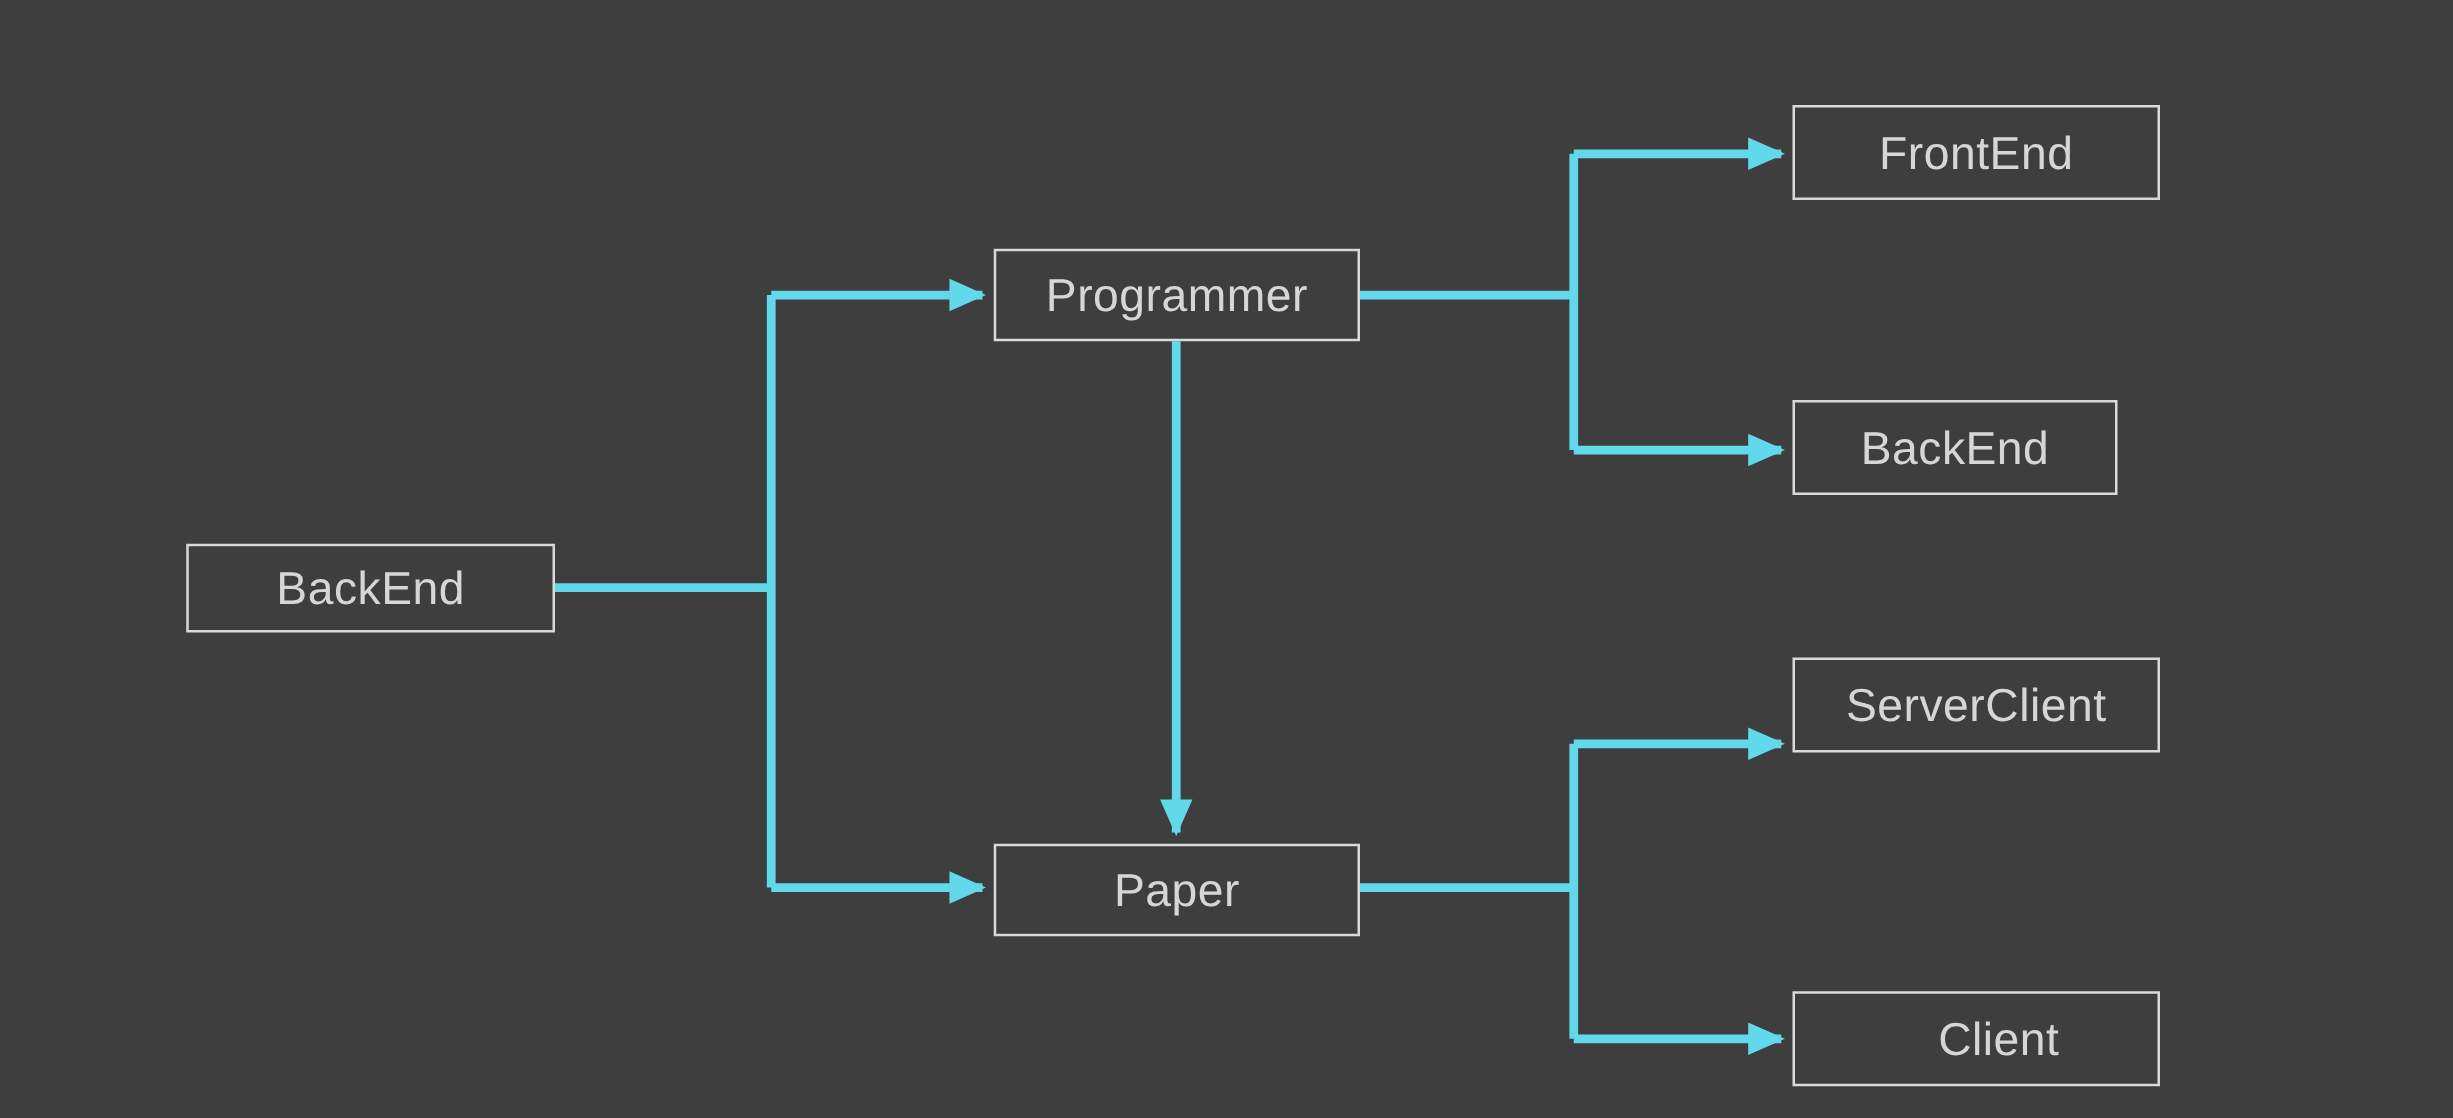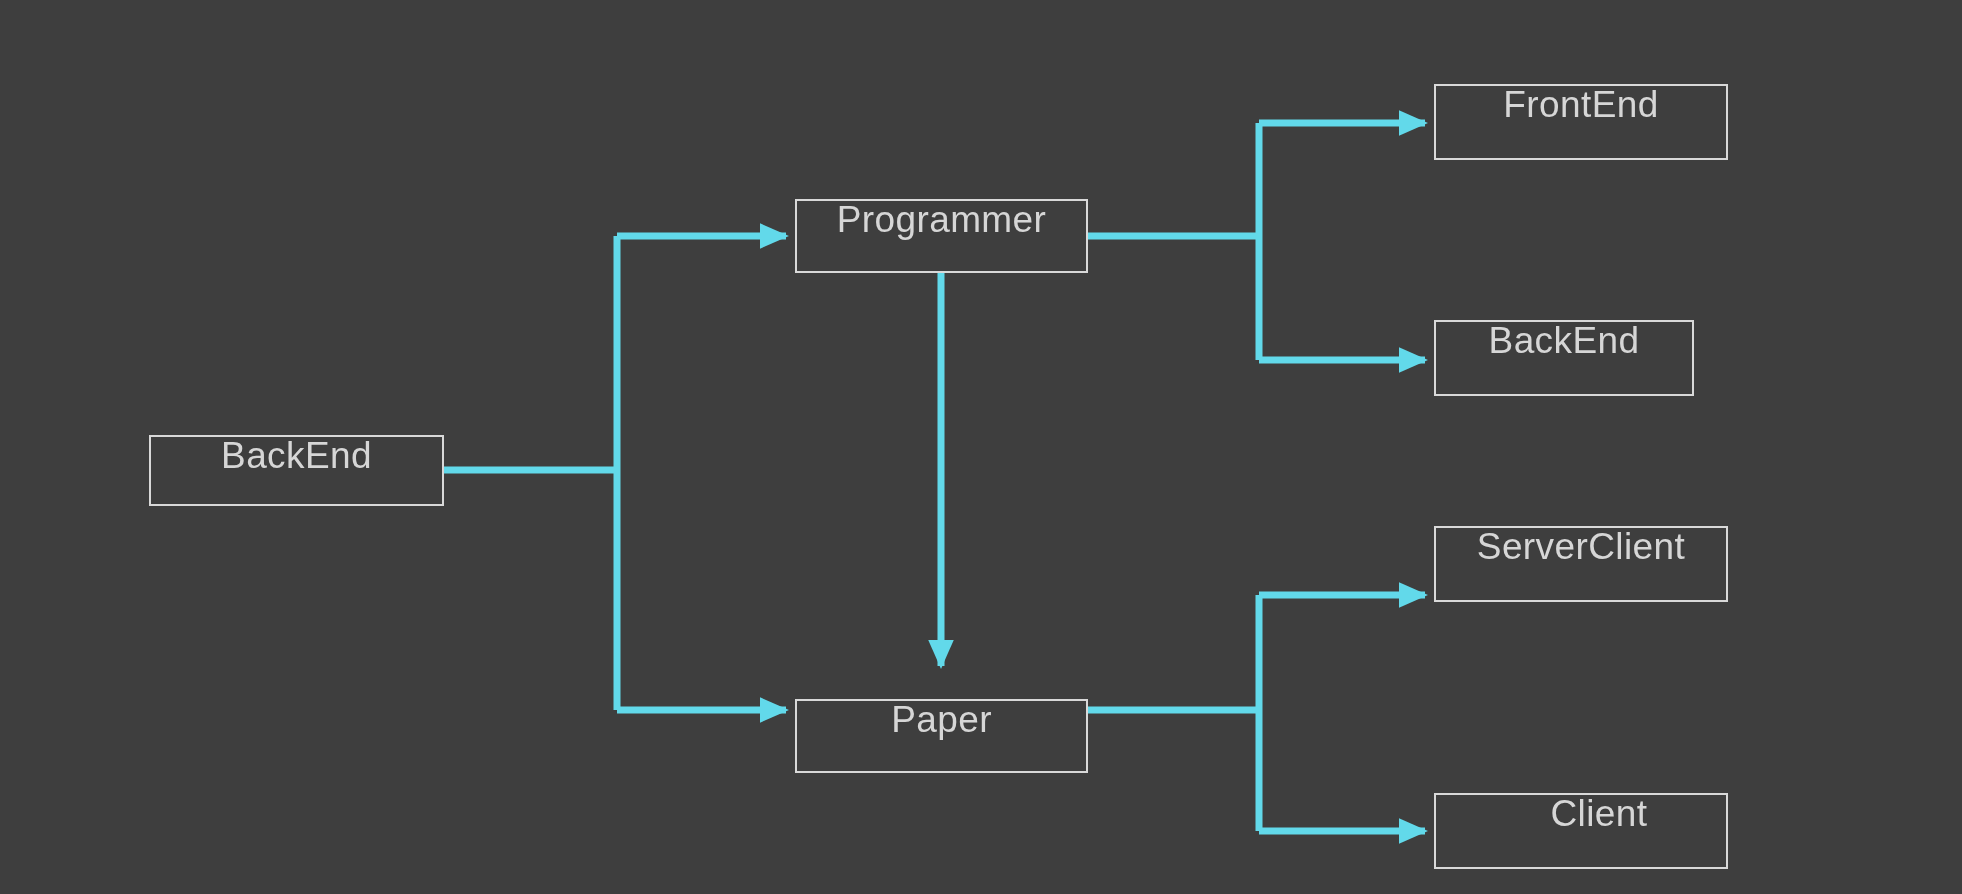--- a/index.html
+++ b/index.html
@@ -21,36 +21,37 @@
     top: 0;
     width: 1962px;
     height: 894px;
   }
   .node {
     position: absolute;
     box-sizing: border-box;
     border: 2px solid #d9d9d9;
     background: transparent;
     display: flex;
+    align-items: center;
     justify-content: center;
     z-index: 2;
   }
   .node-label {
     color: #d6d6d6;
     font-size: 37px;
     font-weight: 300;
     letter-spacing: 0.4px;
     line-height: 1;
     white-space: nowrap;
     font-family: "Liberation Sans", sans-serif;
   }
   
   .n-director    { left: 149px;  top: 435px; width: 295px; height: 71px; }
   .n-programmer  { left: 795px;  top: 199px; width: 293px; height: 74px; }
-  .n-paper       { left: 795px;  top: 675px; width: 293px; height: 74px; margin-top: 24px; }
+  .n-paper       { left: 795px;  top: 675px; width: 293px; height: 74px; }
   .n-frontend    { left: 1434px; top: 84px;  width: 294px; height: 76px; }
   .n-backend     { left: 1434px; top: 320px; width: 260px; height: 76px; }
   .n-serverclient{ left: 1434px; top: 526px; width: 294px; height: 76px; }
   .n-client      { left: 1434px; top: 793px; width: 294px; height: 76px; padding-left: 36px; }
 </style>
 </head>
 <body>
 
 <div id="canvas">
 

